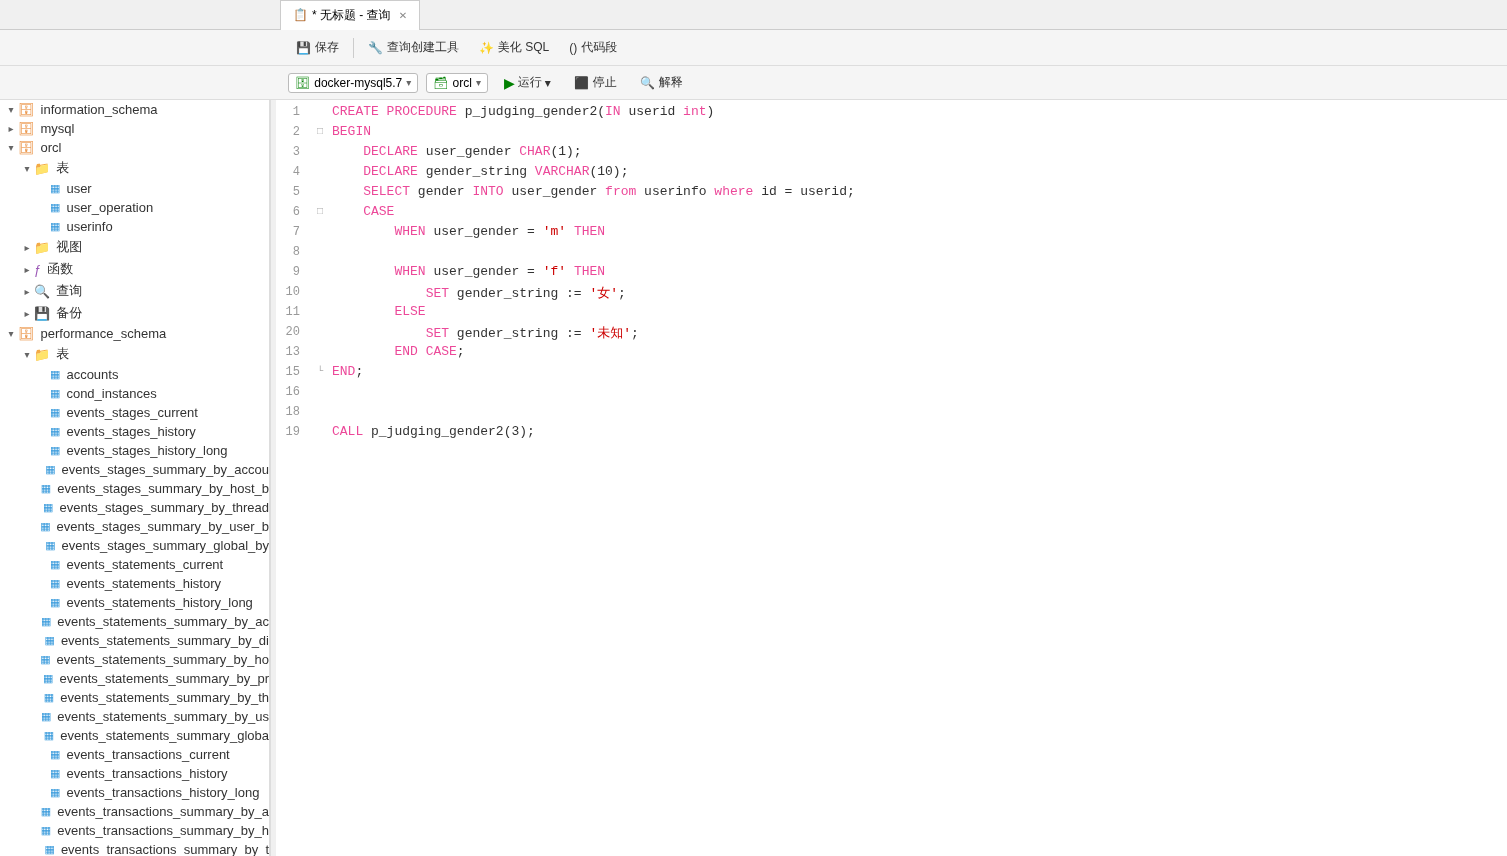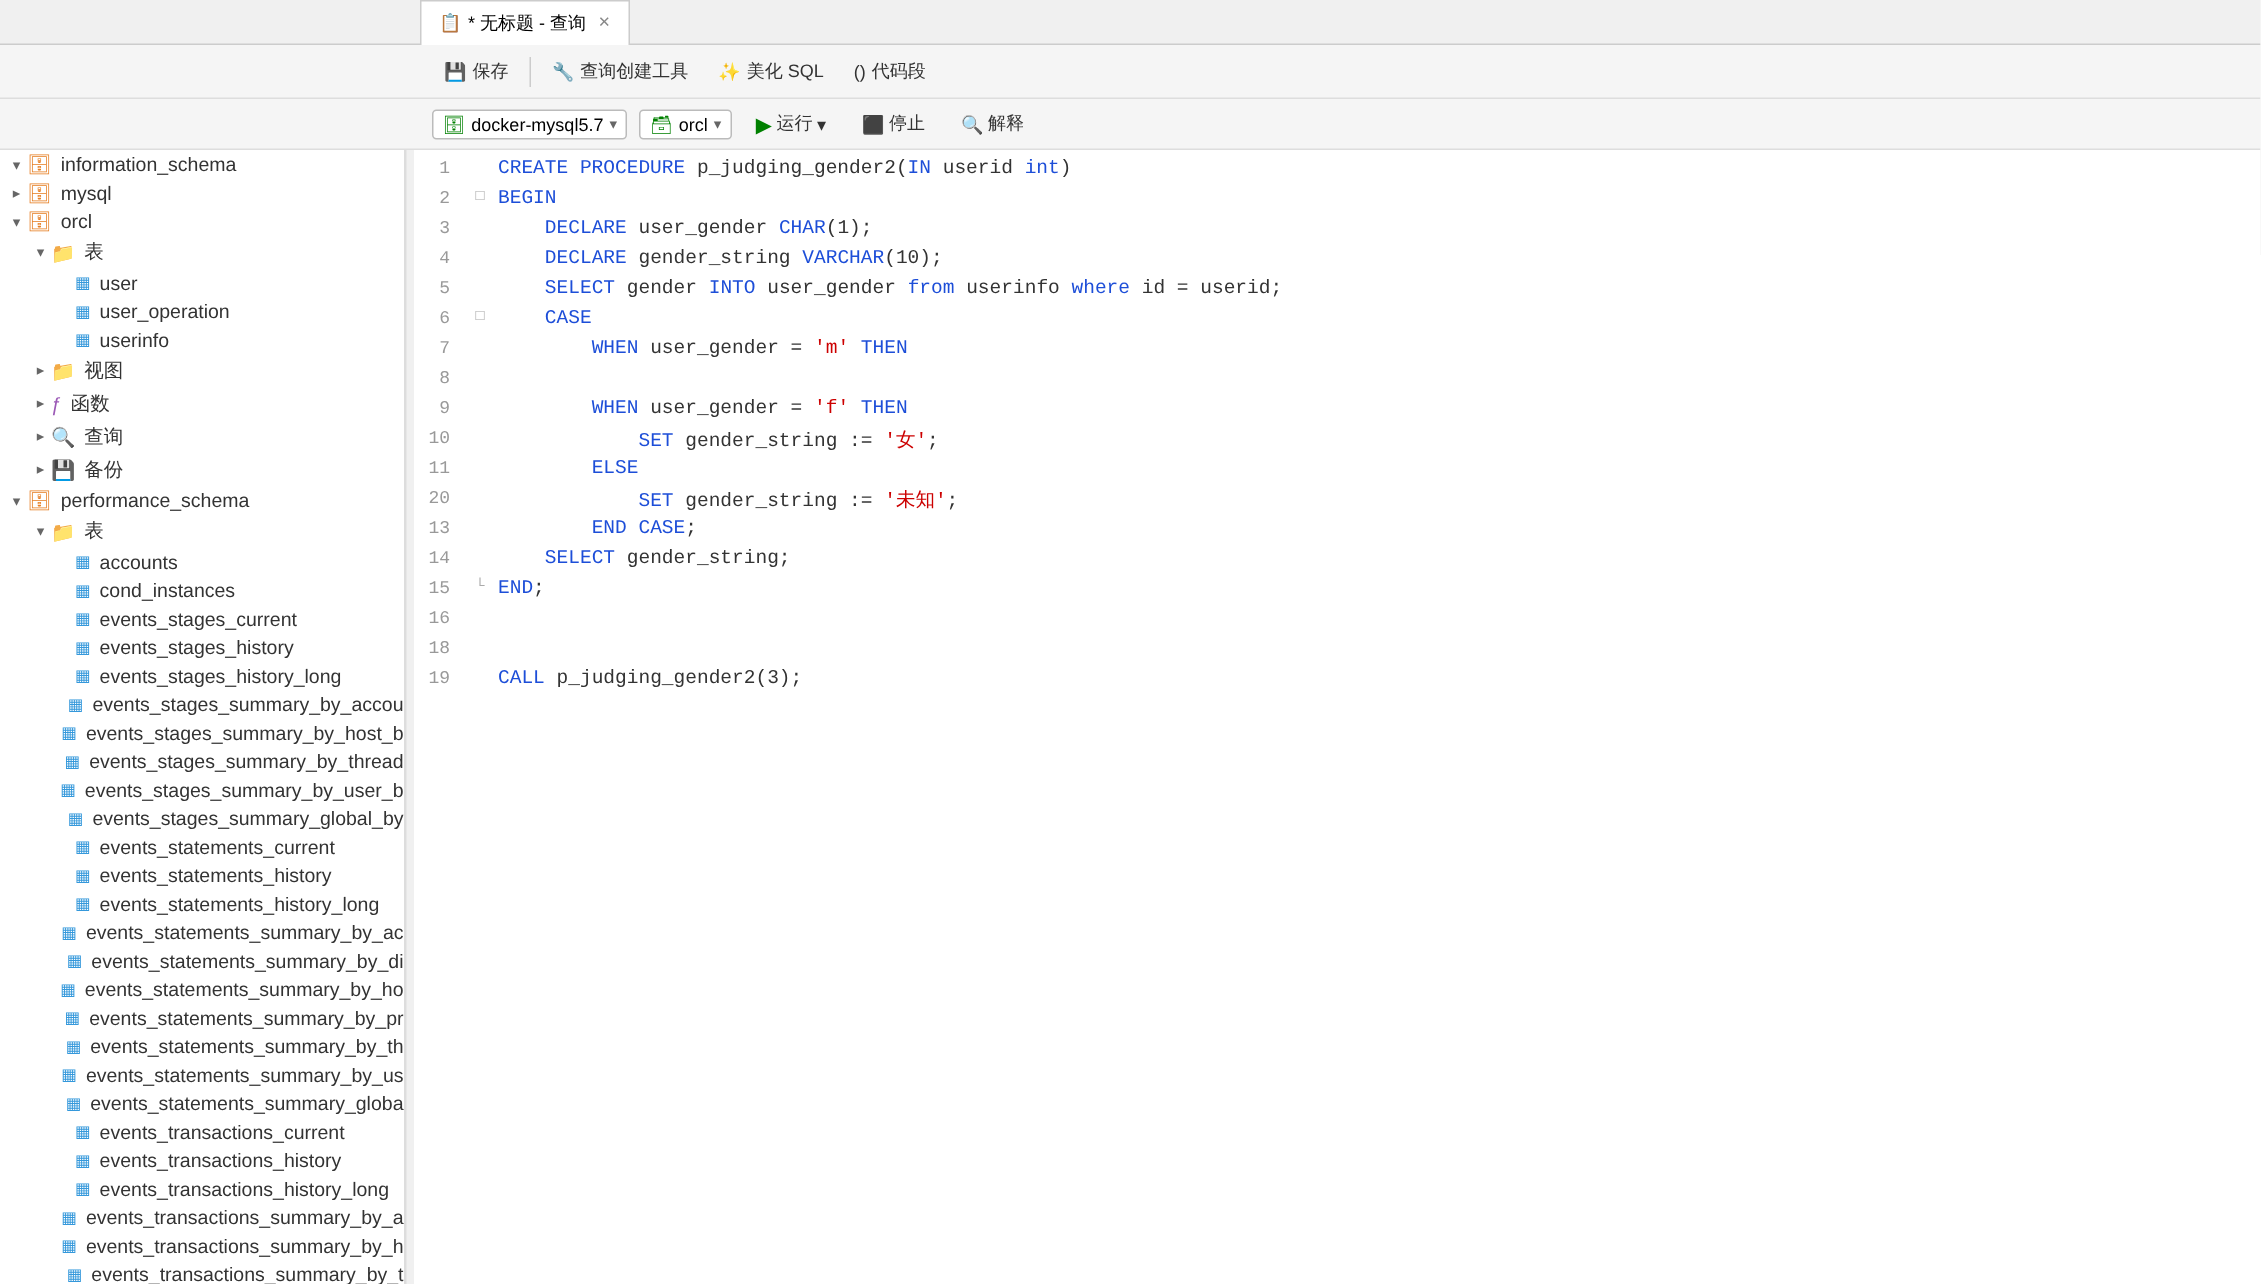--- a/index.html
+++ b/index.html
@@ -78,21 +78,21 @@
     .line-num {
       min-width: 36px; text-align: right; padding-right: 12px; color: #999; font-size: 12px; user-select: none; padding-top: 1px;
     }
     .line-fold {
       min-width: 16px; text-align: center; color: #aaa; font-size: 10px; padding-top: 2px; cursor: pointer;
     }
     .line-content {
       flex: 1; padding-left: 4px; white-space: pre; color: #333;
     }
     
-    .kw { color: #1d4ed8; font-weight: normal; } 
+    .kw { color: #ec4899; font-weight: normal; } 
     .str { color: #cc0000; }
     @keyframes blink { 50% { opacity: 0; } }
   </style>
 </head>
 <body>
 
 <div class="tab-bar">
   <div class="tab">
     <span class="tab-icon">📋</span>
     <span>* 无标题 - 查询</span>
@@ -446,25 +446,20 @@
         <span class="line-num">20</span>
         <span class="line-fold"></span>
         <span class="line-content">            <span class="kw">SET</span> gender_string := <span class="str">'未知'</span>;</span>
       </div>
       <div class="code-line">
         <span class="line-num">13</span>
         <span class="line-fold"></span>
         <span class="line-content">        <span class="kw">END CASE</span>;</span>
       </div>
       <div class="code-line">
-        <span class="line-num">14</span>
-        <span class="line-fold"></span>
-        <span class="line-content">    <span class="kw">SELECT</span> gender_string;</span>
-      </div>
-      <div class="code-line">
         <span class="line-num">15</span>
         <span class="line-fold">└</span>
         <span class="line-content"><span class="kw">END</span>;</span>
       </div>
       <div class="code-line">
         <span class="line-num">16</span>
         <span class="line-fold"></span>
         <span class="line-content">&nbsp;</span>
       </div>
       <div class="code-line">

